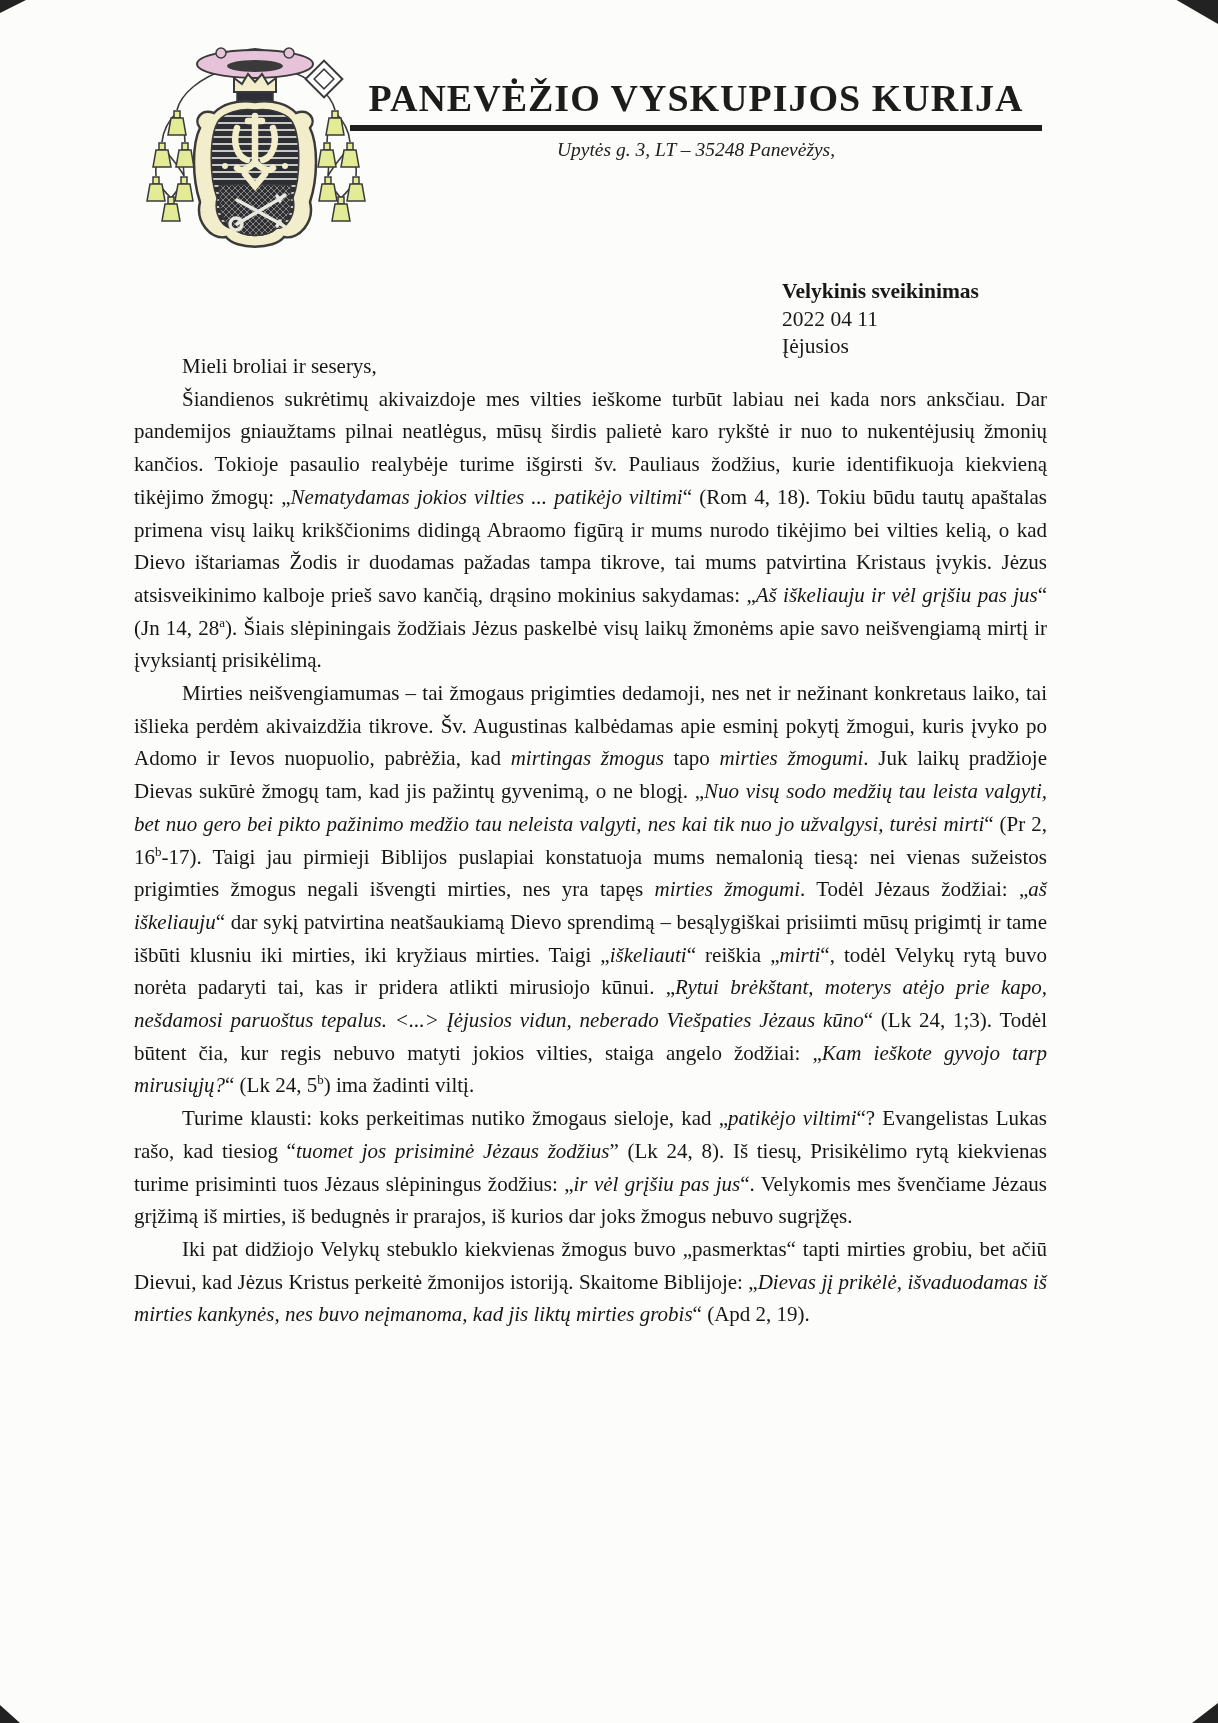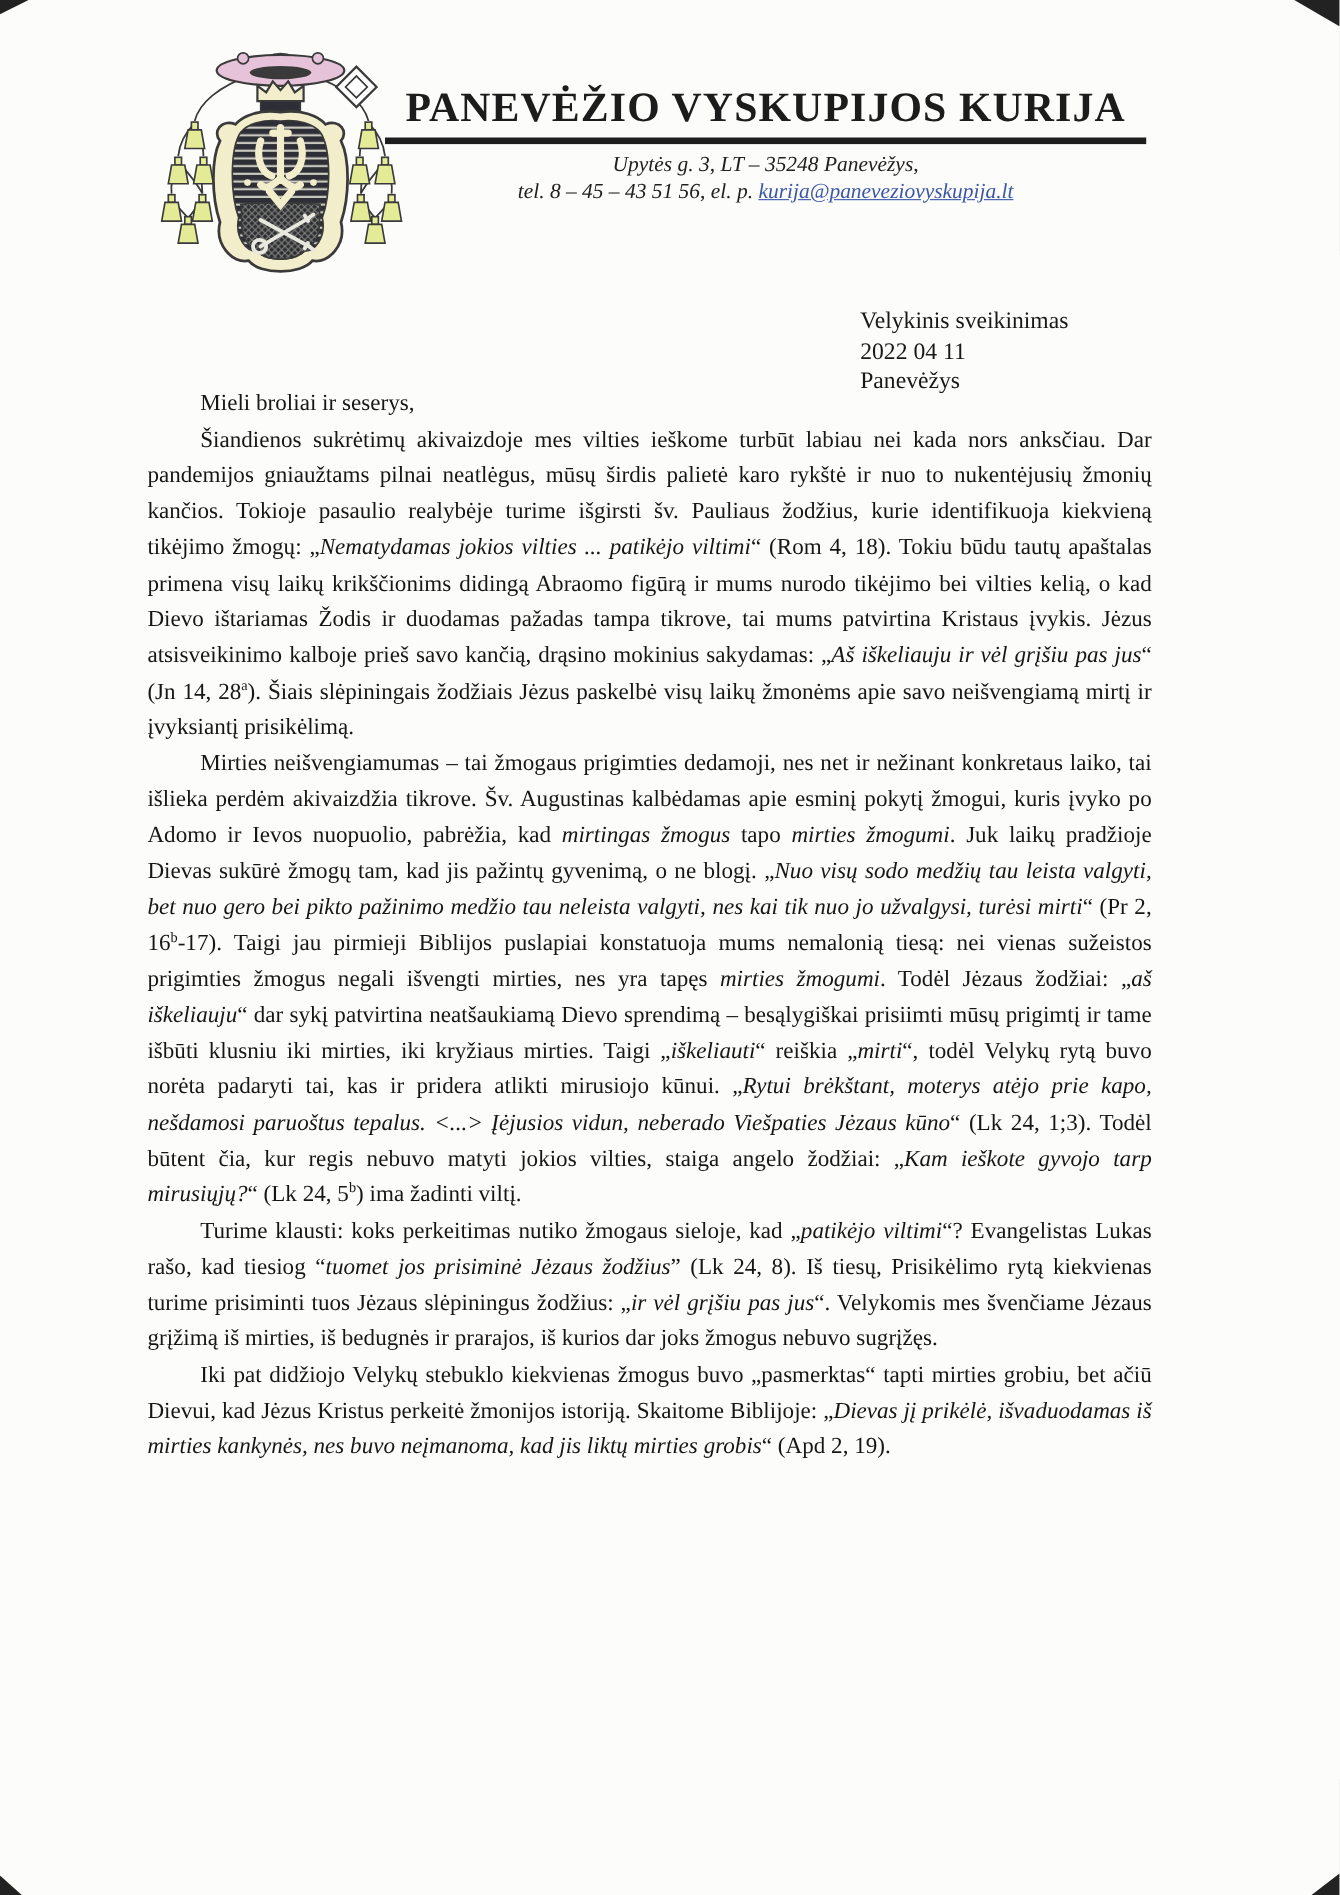--- a/index.html
+++ b/index.html
@@ -24,21 +24,21 @@
   .letterhead { position:absolute; left:350px; top:76px; width:692px; text-align:center; }
   .org-title {
     font-size: 38px; font-weight: bold; letter-spacing: 1px;
     color:#1c1c1c; white-space: nowrap;
   }
   .rule { height:6px; background:#1e1e1e; margin-top:5px; margin-bottom:6px; }
   .addr { font-size:19.5px; line-height:25px; color:#22201e;font-style:italic; }
   .email { color:#3b56a7; text-decoration: underline; cursor:pointer; }
 
   .meta { position:absolute; left:782px; top:278px; font-size:21.5px; line-height:27.5px; color:#181818; }
-  .meta-title { font-weight: normal; }
+  .meta-title { font-weight: bold; }
 
   .body {
     position:absolute; left:134px; top:350px; width:913px;
     font-size:21px; line-height:32.7px; text-align:justify; color:#161616;
   }
   .body p { margin:0; }
   .salutation { text-indent:48px; }
   .para { text-indent:48px; }
   .para.noindent { text-indent:0; }
   .it { font-style: italic; }
@@ -148,29 +148,26 @@
           <path d="M148 198 l4 3 M144 200 l3 -5"></path>
         </g>
       </g>
     </svg>
   </div>
 
   <div class="letterhead">
     <div class="org-title">PANEVĖŽIO VYSKUPIJOS KURIJA</div>
     <div class="rule"></div>
     <div class="addr">Upytės g. 3, LT – 35248 Panevėžys,</div>
-    <div class="addr">
-      <span>tel. 8 – 45 – 43 51 56, el. p. </span><a class="email">kurija@paneveziovyskupija.lt</a>
-    </div>
   </div>
 
   <div class="meta">
     <div class="meta-title">Velykinis sveikinimas</div>
     <div>2022 04 11</div>
-    <div>Panevėžys</div>
+    <div>Įėjusios</div>
   </div>
 
   <div class="body">
     <p class="salutation">Mieli broliai ir seserys,</p>
     <p class="para"><span>Šiandienos sukrėtimų akivaizdoje mes vilties ieškome turbūt labiau nei kada nors anksčiau. Dar pandemijos gniaužtams pilnai neatlėgus, mūsų širdis palietė karo rykštė ir nuo to nukentėjusių žmonių kančios. Tokioje pasaulio realybėje turime išgirsti šv. Pauliaus žodžius, kurie identifikuoja kiekvieną tikėjimo žmogų: „</span><span class="it">Nematydamas jokios vilties ... patikėjo viltimi</span><span>“ (Rom 4, 18). Tokiu būdu tautų apaštalas primena visų laikų krikščionims didingą Abraomo figūrą ir mums nurodo tikėjimo bei vilties kelią, o kad Dievo ištariamas Žodis ir duodamas pažadas tampa tikrove, tai mums patvirtina Kristaus įvykis. Jėzus atsisveikinimo kalboje prieš savo kančią, drąsino mokinius sakydamas: „</span><span class="it">Aš iškeliauju ir vėl grįšiu pas jus</span><span>“ (Jn 14, 28</span><sup>a</sup><span>). Šiais slėpiningais žodžiais Jėzus paskelbė visų laikų žmonėms apie savo neišvengiamą mirtį ir įvyksiantį prisikėlimą.</span></p>
     <p class="para"><span>Mirties neišvengiamumas – tai žmogaus prigimties dedamoji, nes net ir nežinant konkretaus laiko, tai išlieka perdėm akivaizdžia tikrove. Šv. Augustinas kalbėdamas apie esminį pokytį žmogui, kuris įvyko po Adomo ir Ievos nuopuolio, pabrėžia, kad </span><span class="it">mirtingas žmogus</span><span> tapo </span><span class="it">mirties žmogumi</span><span>. Juk laikų pradžioje Dievas sukūrė žmogų tam, kad jis pažintų gyvenimą, o ne blogį. „</span><span class="it">Nuo visų sodo medžių tau leista valgyti, bet nuo gero bei pikto pažinimo medžio tau neleista valgyti, nes kai tik nuo jo užvalgysi, turėsi mirti</span><span>“ (Pr 2, 16</span><sup>b</sup><span>-17). Taigi jau pirmieji Biblijos puslapiai konstatuoja mums nemalonią tiesą: nei vienas sužeistos prigimties žmogus negali išvengti mirties, nes yra tapęs </span><span class="it">mirties žmogumi</span><span>. Todėl Jėzaus žodžiai: „</span><span class="it">aš iškeliauju</span><span>“ dar sykį patvirtina neatšaukiamą Dievo sprendimą – besąlygiškai prisiimti mūsų prigimtį ir tame išbūti klusniu iki mirties, iki kryžiaus mirties. Taigi „</span><span class="it">iškeliauti</span><span>“ reiškia „</span><span class="it">mirti</span><span>“, todėl Velykų rytą buvo norėta padaryti tai, kas ir pridera atlikti mirusiojo kūnui. „</span><span class="it">Rytui brėkštant, moterys atėjo prie kapo, nešdamosi paruoštus tepalus. &lt;...&gt; Įėjusios vidun, neberado Viešpaties Jėzaus kūno</span><span>“ (Lk 24, 1;3). Todėl būtent čia, kur regis nebuvo matyti jokios vilties, staiga angelo žodžiai: „</span><span class="it">Kam ieškote gyvojo tarp mirusiųjų?</span><span>“ (Lk 24, 5</span><sup>b</sup><span>) ima žadinti viltį.</span></p>
     <p class="para"><span>Turime klausti: koks perkeitimas nutiko žmogaus sieloje, kad „</span><span class="it">patikėjo viltimi</span><span>“? Evangelistas Lukas rašo, kad tiesiog “</span><span class="it">tuomet jos prisiminė Jėzaus žodžius</span><span>” (Lk 24, 8). Iš tiesų, Prisikėlimo rytą kiekvienas turime prisiminti tuos Jėzaus slėpiningus žodžius: „</span><span class="it">ir vėl grįšiu pas jus</span><span>“. Velykomis mes švenčiame Jėzaus grįžimą iš mirties, iš bedugnės ir prarajos, iš kurios dar joks žmogus nebuvo sugrįžęs.</span></p>
     <p class="para"><span>Iki pat didžiojo Velykų stebuklo kiekvienas žmogus buvo „pasmerktas“ tapti mirties grobiu, bet ačiū Dievui, kad Jėzus Kristus perkeitė žmonijos istoriją. Skaitome Biblijoje: „</span><span class="it">Dievas jį prikėlė, išvaduodamas iš mirties kankynės, nes buvo neįmanoma, kad jis liktų mirties grobis</span><span>“ (Apd 2, 19).</span></p>
   </div>
 

